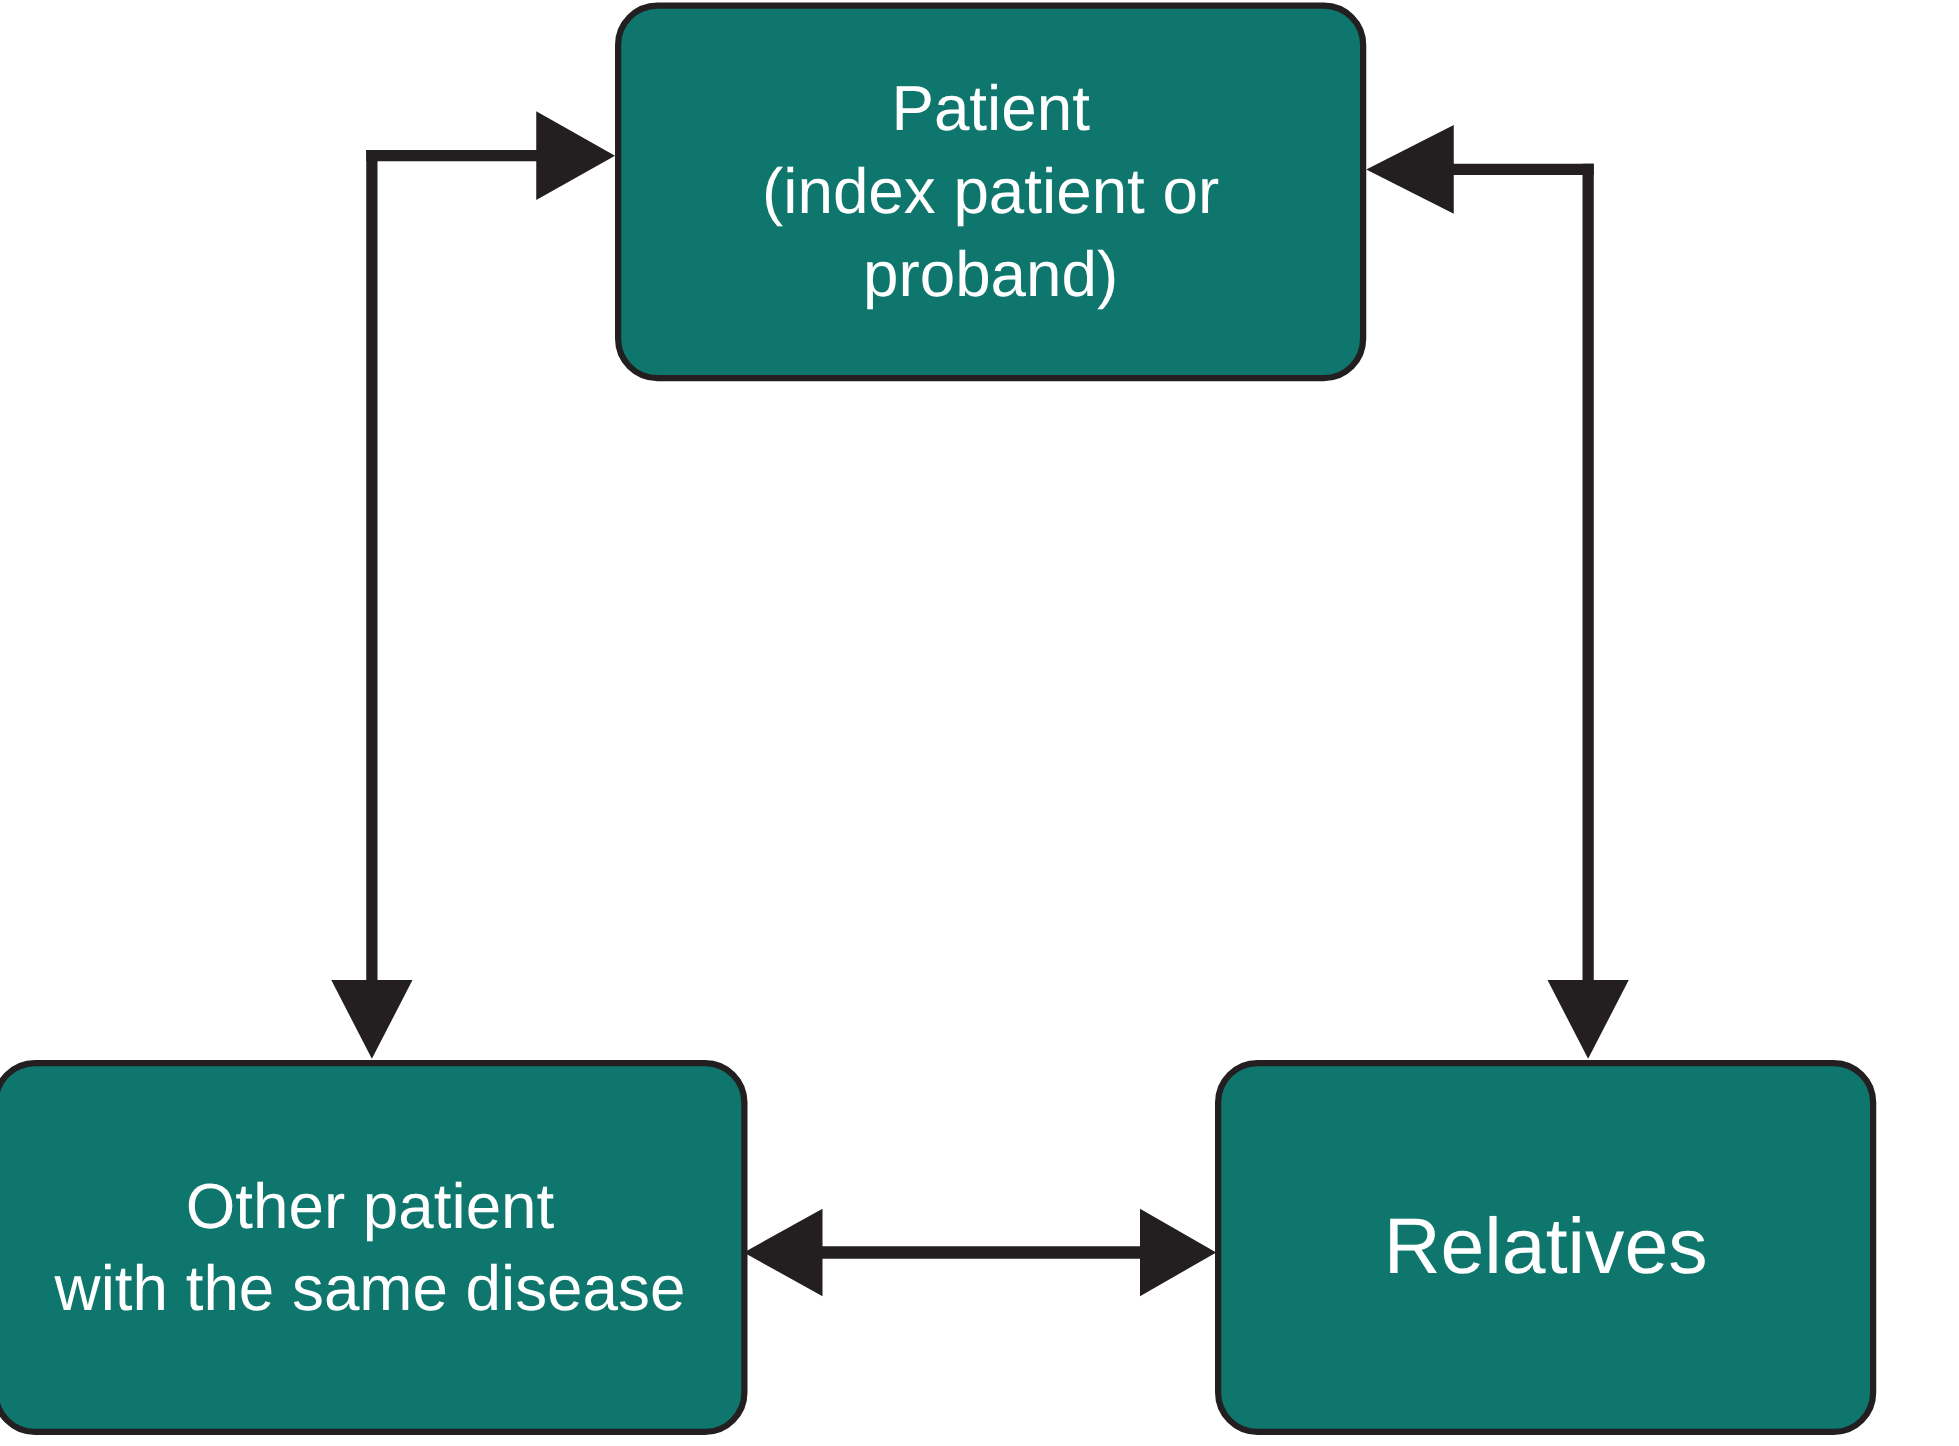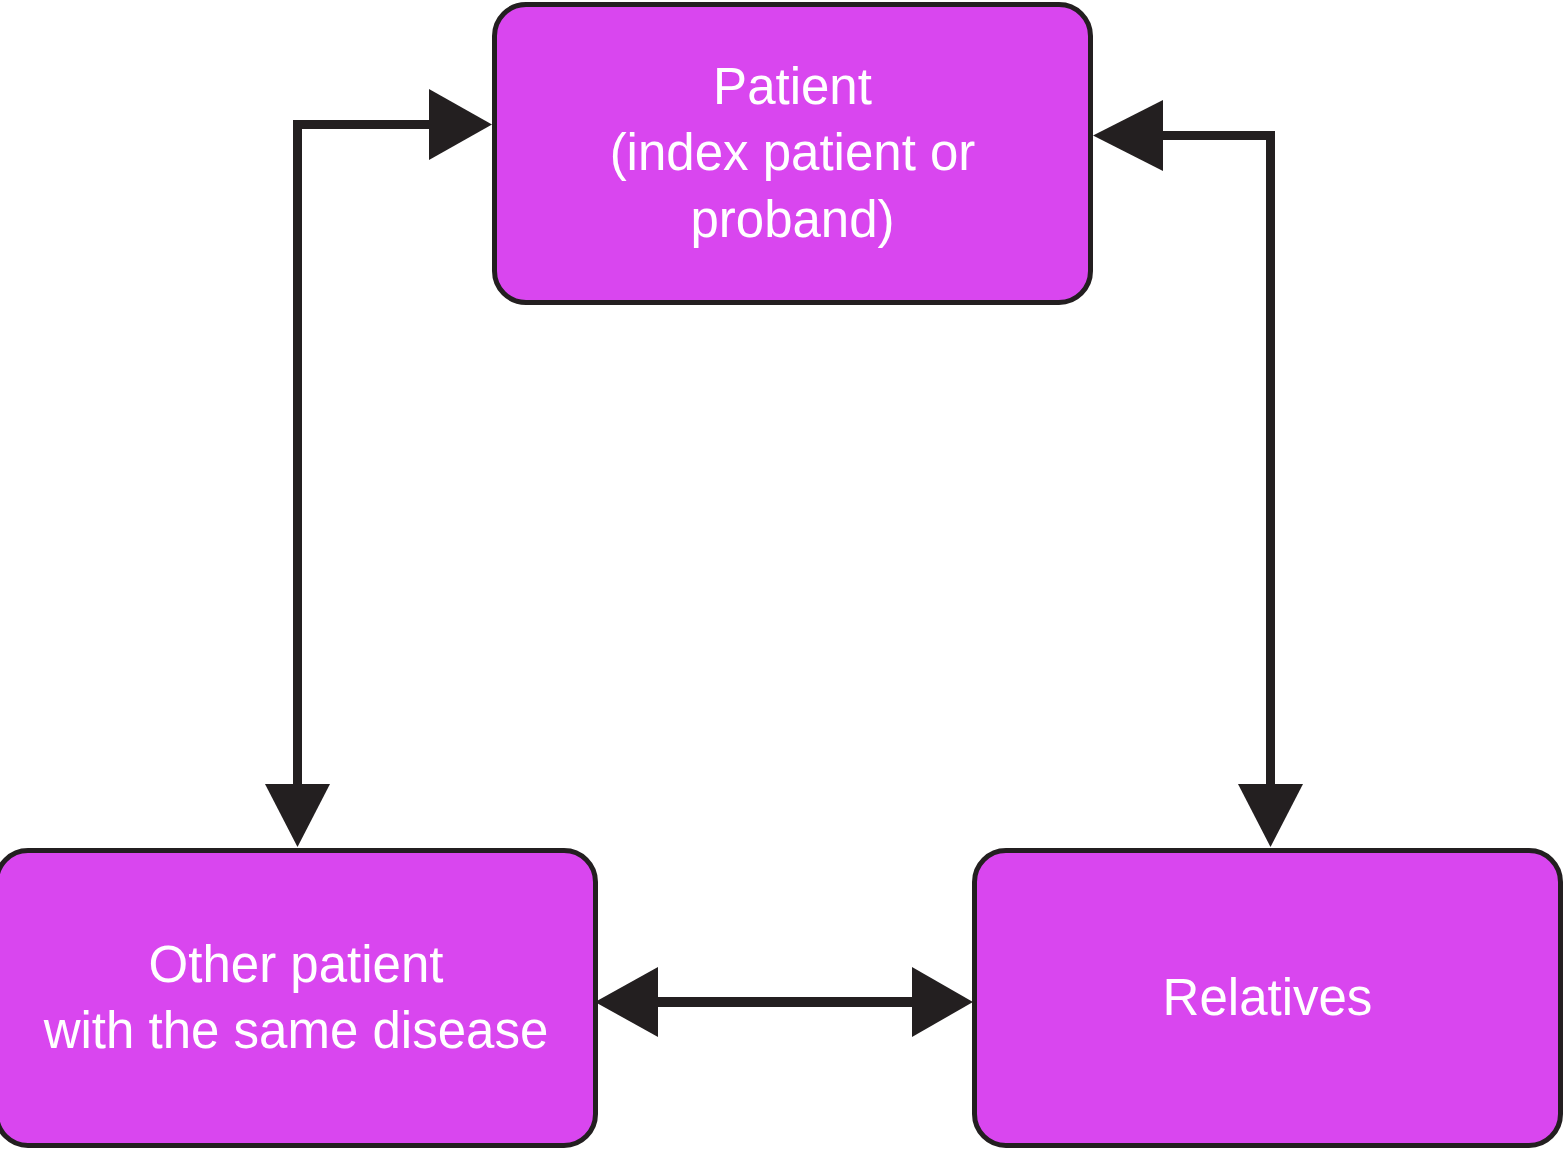--- a/index.html
+++ b/index.html
@@ -22,21 +22,21 @@
     position: absolute;
     top: 0;
     left: 0;
     width: 1567px;
     height: 1157px;
     display: block;
   }
   .node-box {
     position: absolute;
     box-sizing: border-box;
-    background: #d946ef;
+    background: #0f766e;
     border: 5px solid #231F20;
     border-radius: 34px;
     display: flex;
     align-items: center;
     justify-content: center;
     text-align: center;
     color: #ffffff;
     font-family: "Liberation Sans", sans-serif;
     font-weight: 400;
     line-height: 1.30;
@@ -53,23 +53,23 @@
   #node-other-patients {
     left: -6px;
     top: 848px;
     width: 604px;
     height: 300px;
     font-size: 51px;
   }
   #node-relatives {
     left: 972px;
     top: 848px;
-    width: 591px;
+    width: 529px;
     height: 300px;
-    font-size: 51px;
+    font-size: 63px;
   }
   .node-label {
     display: block;
     width: 100%;
     padding: 0 10px;
     box-sizing: border-box;
     white-space: pre-line;
   }
 </style>
 </head>

